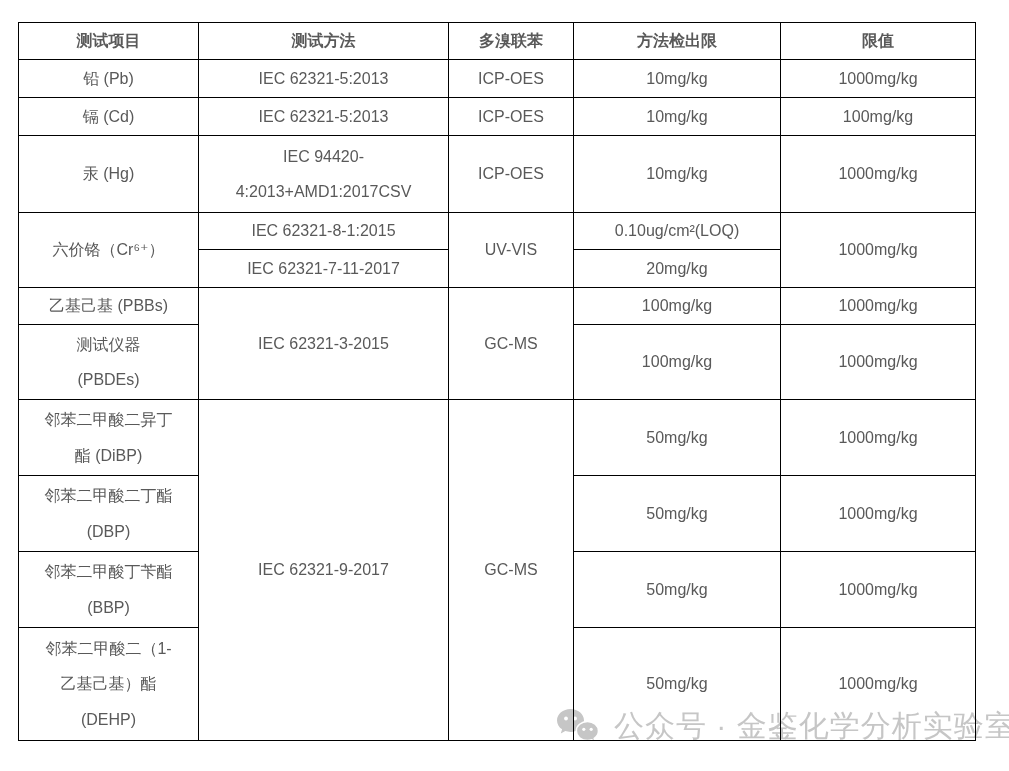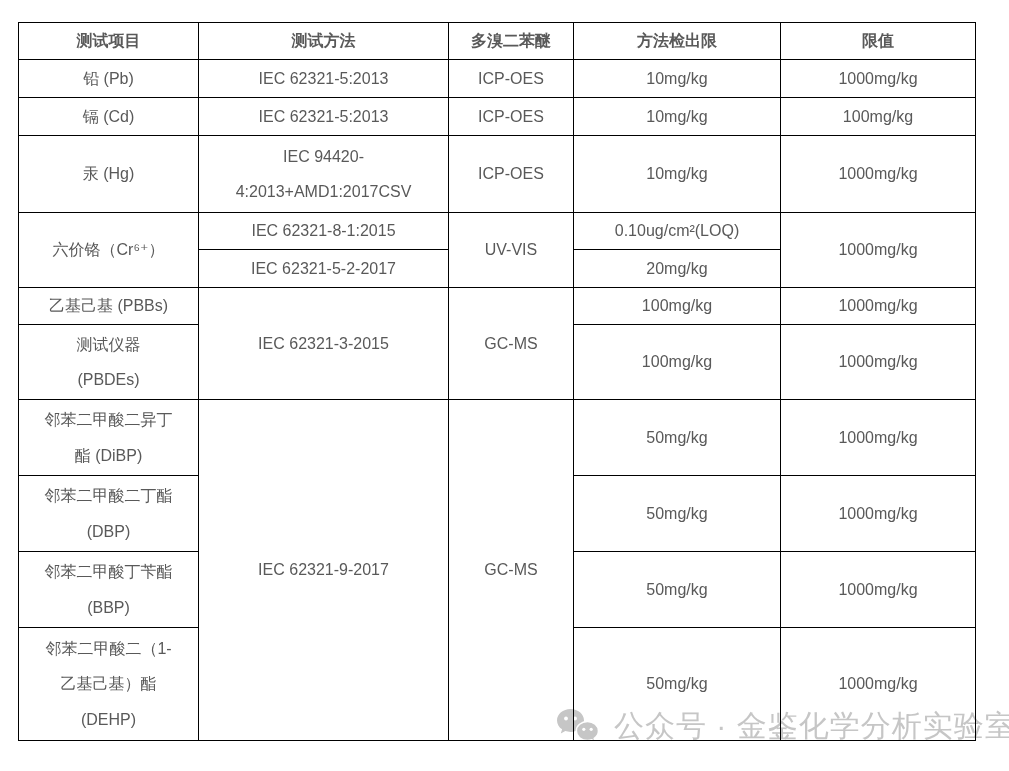--- a/index.html
+++ b/index.html
@@ -73,21 +73,21 @@
       <col style="width:180px">
       <col style="width:250px">
       <col style="width:125px">
       <col style="width:207px">
       <col style="width:195px">
     </colgroup>
     <thead>
       <tr class="rh-head">
         <th>测试项目</th>
         <th>测试方法</th>
-        <th>多溴二苯醚</th>
+        <th>多溴联苯</th>
         <th>方法检出限</th>
         <th>限值</th>
       </tr>
     </thead>
     <tbody>
       <tr class="rh-s">
         <td>铅 (Pb)</td>
         <td>IEC 62321-5:2013</td>
         <td>ICP-OES</td>
         <td>10mg/kg</td>
@@ -109,21 +109,21 @@
         <td>1000mg/kg</td>
       </tr>
       <tr class="rh-s2">
         <td rowspan="2">六价铬（Cr⁶⁺）</td>
         <td>IEC 62321-8-1:2015</td>
         <td rowspan="2">UV-VIS</td>
         <td>0.10ug/cm²(LOQ)</td>
         <td rowspan="2">1000mg/kg</td>
       </tr>
       <tr class="rh-s">
-        <td>IEC 62321-5-2-2017</td>
+        <td>IEC 62321-7-11-2017</td>
         <td>20mg/kg</td>
       </tr>
       <tr class="rh-s2">
         <td>乙基己基 (PBBs)</td>
         <td rowspan="2">IEC 62321-3-2015</td>
         <td rowspan="2">GC-MS</td>
         <td>100mg/kg</td>
         <td>1000mg/kg</td>
       </tr>
       <tr class="rh-m">

